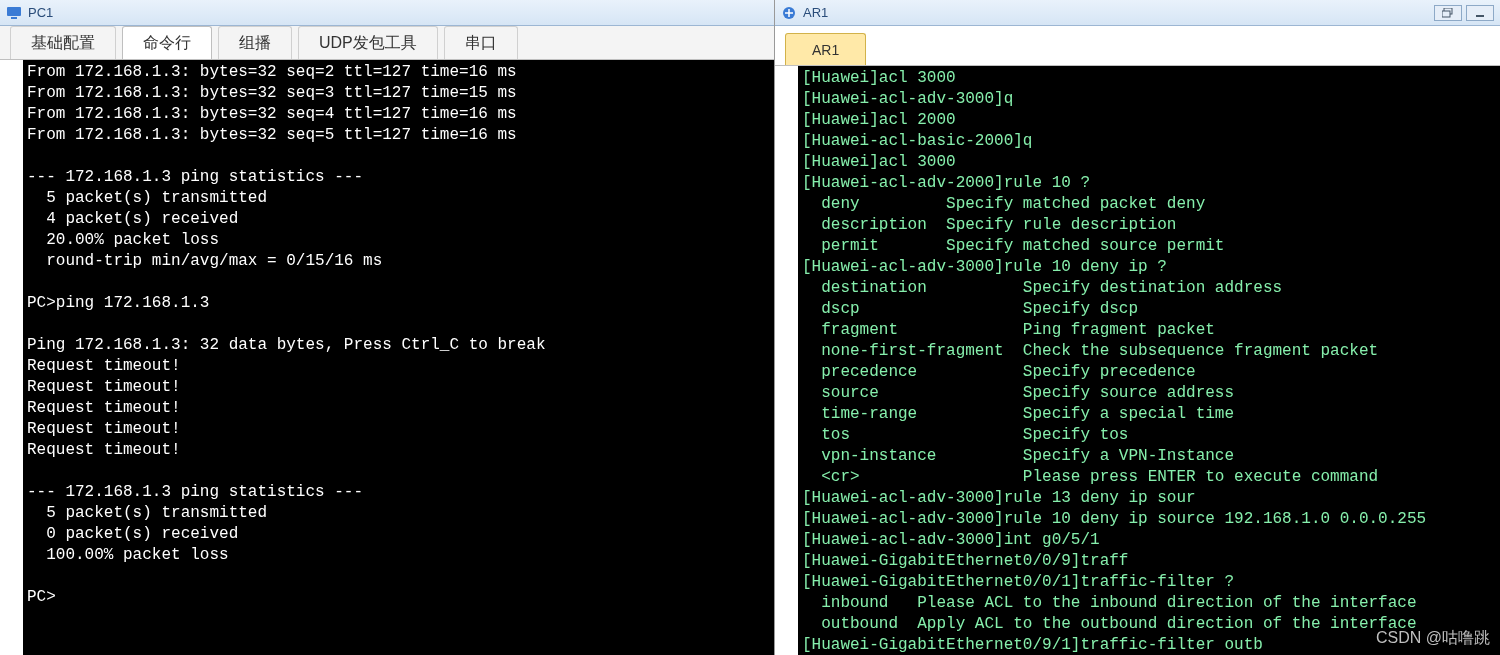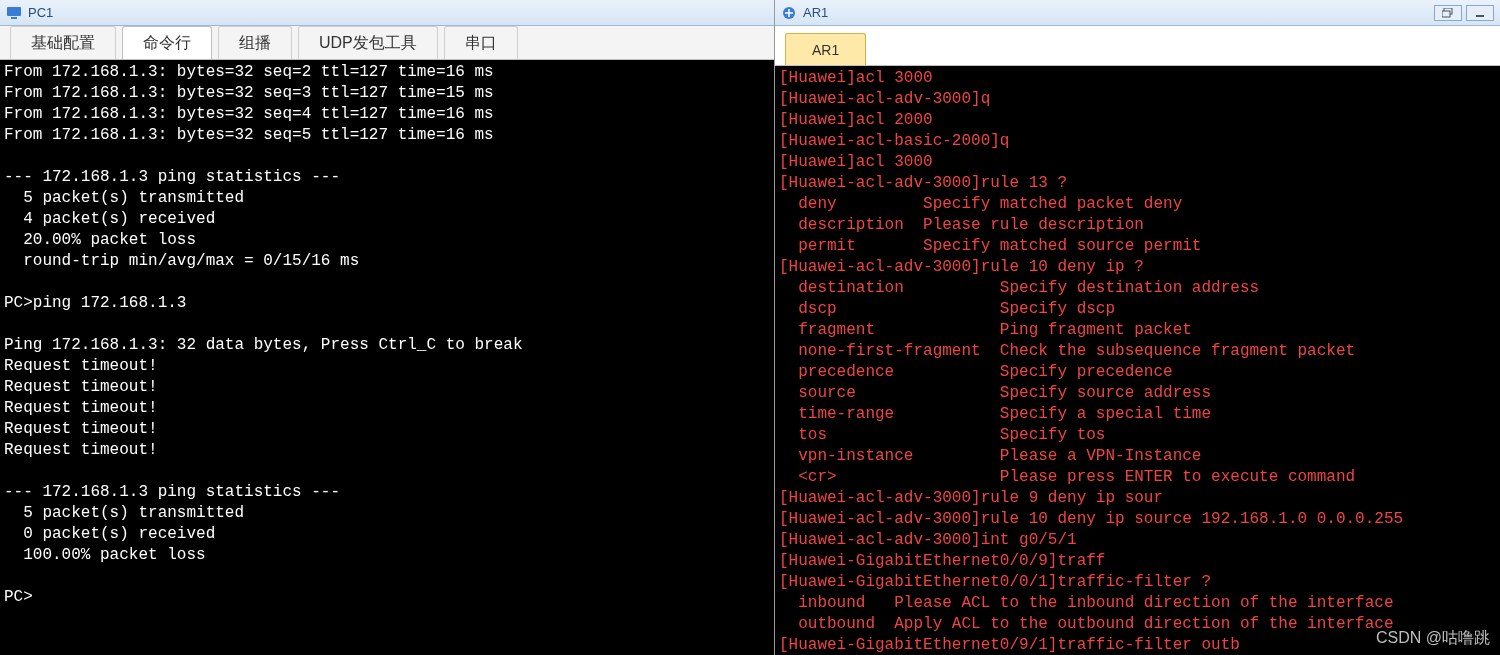--- a/index.html
+++ b/index.html
@@ -72,22 +72,23 @@
   .term {
     flex:1;
     background:#000;
     color:#fff;
     font-family: "Consolas","Courier New",monospace;
     font-size:16px;
     line-height:21px;
     padding:2px 4px;
     white-space:pre;
     overflow:hidden;
-  }
-  .term .y { color:#ef4444; }
+    margin-left:23px;
+  }
+  .term .y { color:#86efac; }
 
   .watermark {
     position:absolute;
     right:10px; bottom:6px;
     color:#bfbfbf;
     font-size:16px;
     font-family:"Microsoft YaHei",sans-serif;
     pointer-events:none;
     margin-top:8px;
   }
@@ -166,36 +167,36 @@
       </div>
     </div>
     <div class="router-tabrow">
       <div class="tab active-yellow">AR1</div>
     </div>
     <div class="term" id="term-right"><span class="y">[Huawei]acl 3000</span>
 <span class="y">[Huawei-acl-adv-3000]q</span>
 <span class="y">[Huawei]acl 2000</span>
 <span class="y">[Huawei-acl-basic-2000]q</span>
 <span class="y">[Huawei]acl 3000</span>
-<span class="y">[Huawei-acl-adv-3000]rule 13 ?</span>
+<span class="y">[Huawei-acl-adv-2000]rule 10 ?</span>
 <span class="y">  deny         Specify matched packet deny</span>
-<span class="y">  description  Please rule description</span>
+<span class="y">  description  Specify rule description</span>
 <span class="y">  permit       Specify matched source permit</span>
 <span class="y">[Huawei-acl-adv-3000]rule 10 deny ip ?</span>
 <span class="y">  destination          Specify destination address</span>
 <span class="y">  dscp                 Specify dscp</span>
 <span class="y">  fragment             Ping fragment packet</span>
 <span class="y">  none-first-fragment  Check the subsequence fragment packet</span>
 <span class="y">  precedence           Specify precedence</span>
 <span class="y">  source               Specify source address</span>
 <span class="y">  time-range           Specify a special time</span>
 <span class="y">  tos                  Specify tos</span>
-<span class="y">  vpn-instance         Please a VPN-Instance</span>
+<span class="y">  vpn-instance         Specify a VPN-Instance</span>
 <span class="y">  &lt;cr&gt;                 Please press ENTER to execute command</span>
-<span class="y">[Huawei-acl-adv-3000]rule 9 deny ip sour</span>
+<span class="y">[Huawei-acl-adv-3000]rule 13 deny ip sour</span>
 <span class="y">[Huawei-acl-adv-3000]rule 10 deny ip source 192.168.1.0 0.0.0.255</span>
 <span class="y">[Huawei-acl-adv-3000]int g0/5/1</span>
 <span class="y">[Huawei-GigabitEthernet0/0/9]traff</span>
 <span class="y">[Huawei-GigabitEthernet0/0/1]traffic-filter ?</span>
 <span class="y">  inbound   Please ACL to the inbound direction of the interface</span>
 <span class="y">  outbound  Apply ACL to the outbound direction of the interface</span>
 <span class="y">[Huawei-GigabitEthernet0/9/1]traffic-filter outb</span>
 </div>
   </div>
 </div>

